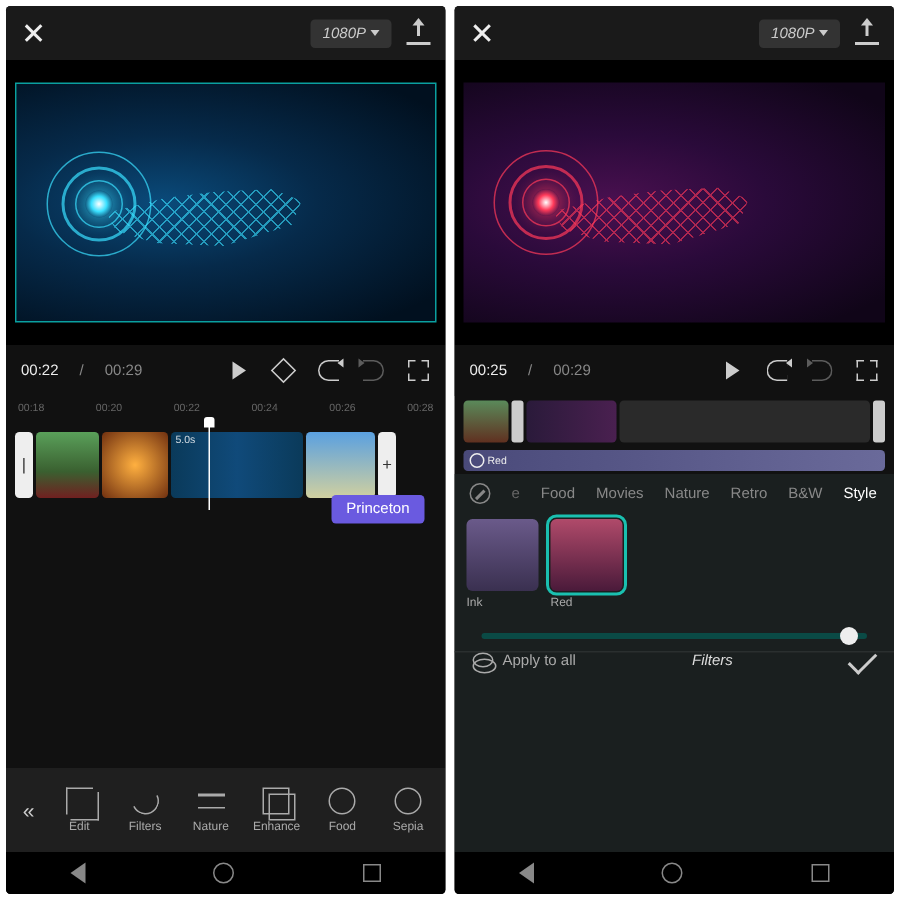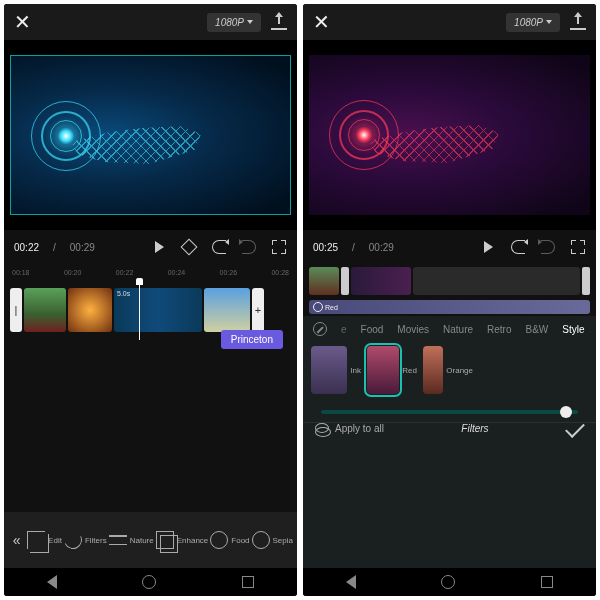--- a/index.html
+++ b/index.html
@@ -58,21 +58,21 @@
   .c-glow { width:44px; background:radial-gradient(#ffb040,#703010); }
   .c-tech { width:88px; background:linear-gradient(90deg,#0a3a5a,#104a7a,#0a3a5a);}
   .c-sky  { width:46px; background:linear-gradient(#5aa0e0,#d0d0a0); }
   .dur { position:absolute; top:2px; left:3px; font-size:7px; color:#fff; opacity:.8; }
   .playhead { position:absolute; top:0;bottom:0; left:46%; width:1px; background:#fff; }
   .playhead::before{content:'';position:absolute;top:-2px;left:-3px;width:7px;height:7px;background:#fff;border-radius:2px 2px 0 0;}
   .tag { position:absolute; right:14px; top:50px; background:#6a5ae0; color:#fff; font-size:10px; padding:4px 10px; border-radius:3px; }
   .spacer2 { flex:1; background:#111; }
   .toolbar { height:56px; background:#1f1f1f; display:flex; align-items:center; padding:0 4px; gap:2px; }
   .back-chev { width:22px;color:#ccc;font-size:14px;text-align:center;cursor:pointer; }
-  .tool { flex:1; display:flex; flex-direction:row; align-items:center; gap:3px; font-size:8px; color:#aaa; cursor:pointer;text-align:right;}
+  .tool { flex:1; display:flex; flex-direction:column; align-items:center; gap:3px; font-size:8px; color:#aaa; cursor:pointer;text-align:right;}
   .tico { width:18px;height:18px; border:1.5px solid #aaa; }
   .tico.crop { border-bottom:none;border-right:none; position:relative;}
   .tico.crop::after{content:'';position:absolute;right:-4px;bottom:-4px;width:18px;height:18px;border:1.5px solid #aaa;border-top:none;border-left:none;}
   .tico.swirl{border-radius:50%;border-top-color:transparent;border-left-color:transparent;transform:rotate(20deg);}
   .tico.sliders{border:none;position:relative;}
   .tico.sliders::before,.tico.sliders::after{content:'';position:absolute;left:0;right:0;height:1.5px;background:#aaa;}
   .tico.sliders::before{top:4px;} .tico.sliders::after{bottom:4px;}
   .tico.copy{position:relative;}
   .tico.copy::after{content:'';position:absolute;left:3px;top:3px;width:16px;height:16px;border:1.5px solid #aaa;}
   .tico.circ{border-radius:50%;}
@@ -88,21 +88,21 @@
   .audio-strip { height:14px; margin:2px 6px; border-radius:3px; background:linear-gradient(90deg,#4a4a7a,#6a6a9a); position:relative; display:flex; align-items:center; font-size:7px; color:#eee; padding-left:16px;}
   .audio-strip::before{content:'';position:absolute;left:4px;width:8px;height:8px;border:1px solid #eee;border-radius:50%;}
   .filter-panel { background:#1a1f1f; flex:1; display:flex; flex-direction:column; padding:6px 0 0; }
   .cats { display:flex; gap:14px; padding:0 10px 6px; font-size:10px; align-items:center; overflow:hidden;}
   .cats .none{width:14px;height:14px;border:1.5px solid #888;border-radius:50%;position:relative;}
   .cats .none::after{content:'';position:absolute;left:2px;right:2px;top:50%;height:1.5px;background:#888;transform:rotate(-45deg);}
   .cat { color:#888; cursor:pointer; white-space:nowrap;}
   .cat.dim{color:#666;}
   .cat.active{color:#fff;}
   .swatches { display:flex; gap:6px; padding:4px 8px; overflow:hidden; }
-  .sw { width:50px; display:flex; align-items:center; gap:3px; cursor:pointer; }
+  .sw { width:50px; display:flex; flex-direction:column; align-items:flex-start; gap:3px; cursor:pointer; }
   .sw .thumb { width:48px;height:48px; border-radius:4px; }
   .sw.sel .thumb { outline:2px solid #1ac0b0; outline-offset:1px; }
   .sw .lbl { font-size:8px; color:#aaa; }
   .th-ink{background:linear-gradient(#6a5a8a,#3a3050);}
   .th-sepia{background:linear-gradient(#a06a5a,#503020);}
   .th-red{background:linear-gradient(#b04a6a,#4a1a3a);}
   .th-orange{background:linear-gradient(#c0705a,#5a2a20);}
   .th-lime{background:linear-gradient(#5a9a8a,#204a40);}
   .slider { margin:12px 18px 8px; position:relative; height:4px; background:#0a4a45; border-radius:2px;}
   .slider .knob{position:absolute;right:6px;top:50%;width:12px;height:12px;border-radius:50%;background:#eee;transform:translateY(-50%);}
@@ -305,24 +305,20 @@
       </div>
       <div class="swatches">
         <div class="sw">
             <div class="thumb th-ink"></div>
             <span class="lbl">Ink</span>
           </div>
         <div class="sw sel">
             <div class="thumb th-red"></div>
             <span class="lbl">Red</span>
           </div>
-        <div class="sw">
-            <div class="thumb th-orange"></div>
-            <span class="lbl">Orange</span>
-          </div>
       </div>
       <div class="slider">
           <div class="knob"></div>
         </div>
       <div class="panel-foot">
         <div class="stack"></div>
         <span>Apply to all</span>
         <span class="foot-title">Filters</span>
         <div class="check"></div>
       </div>

